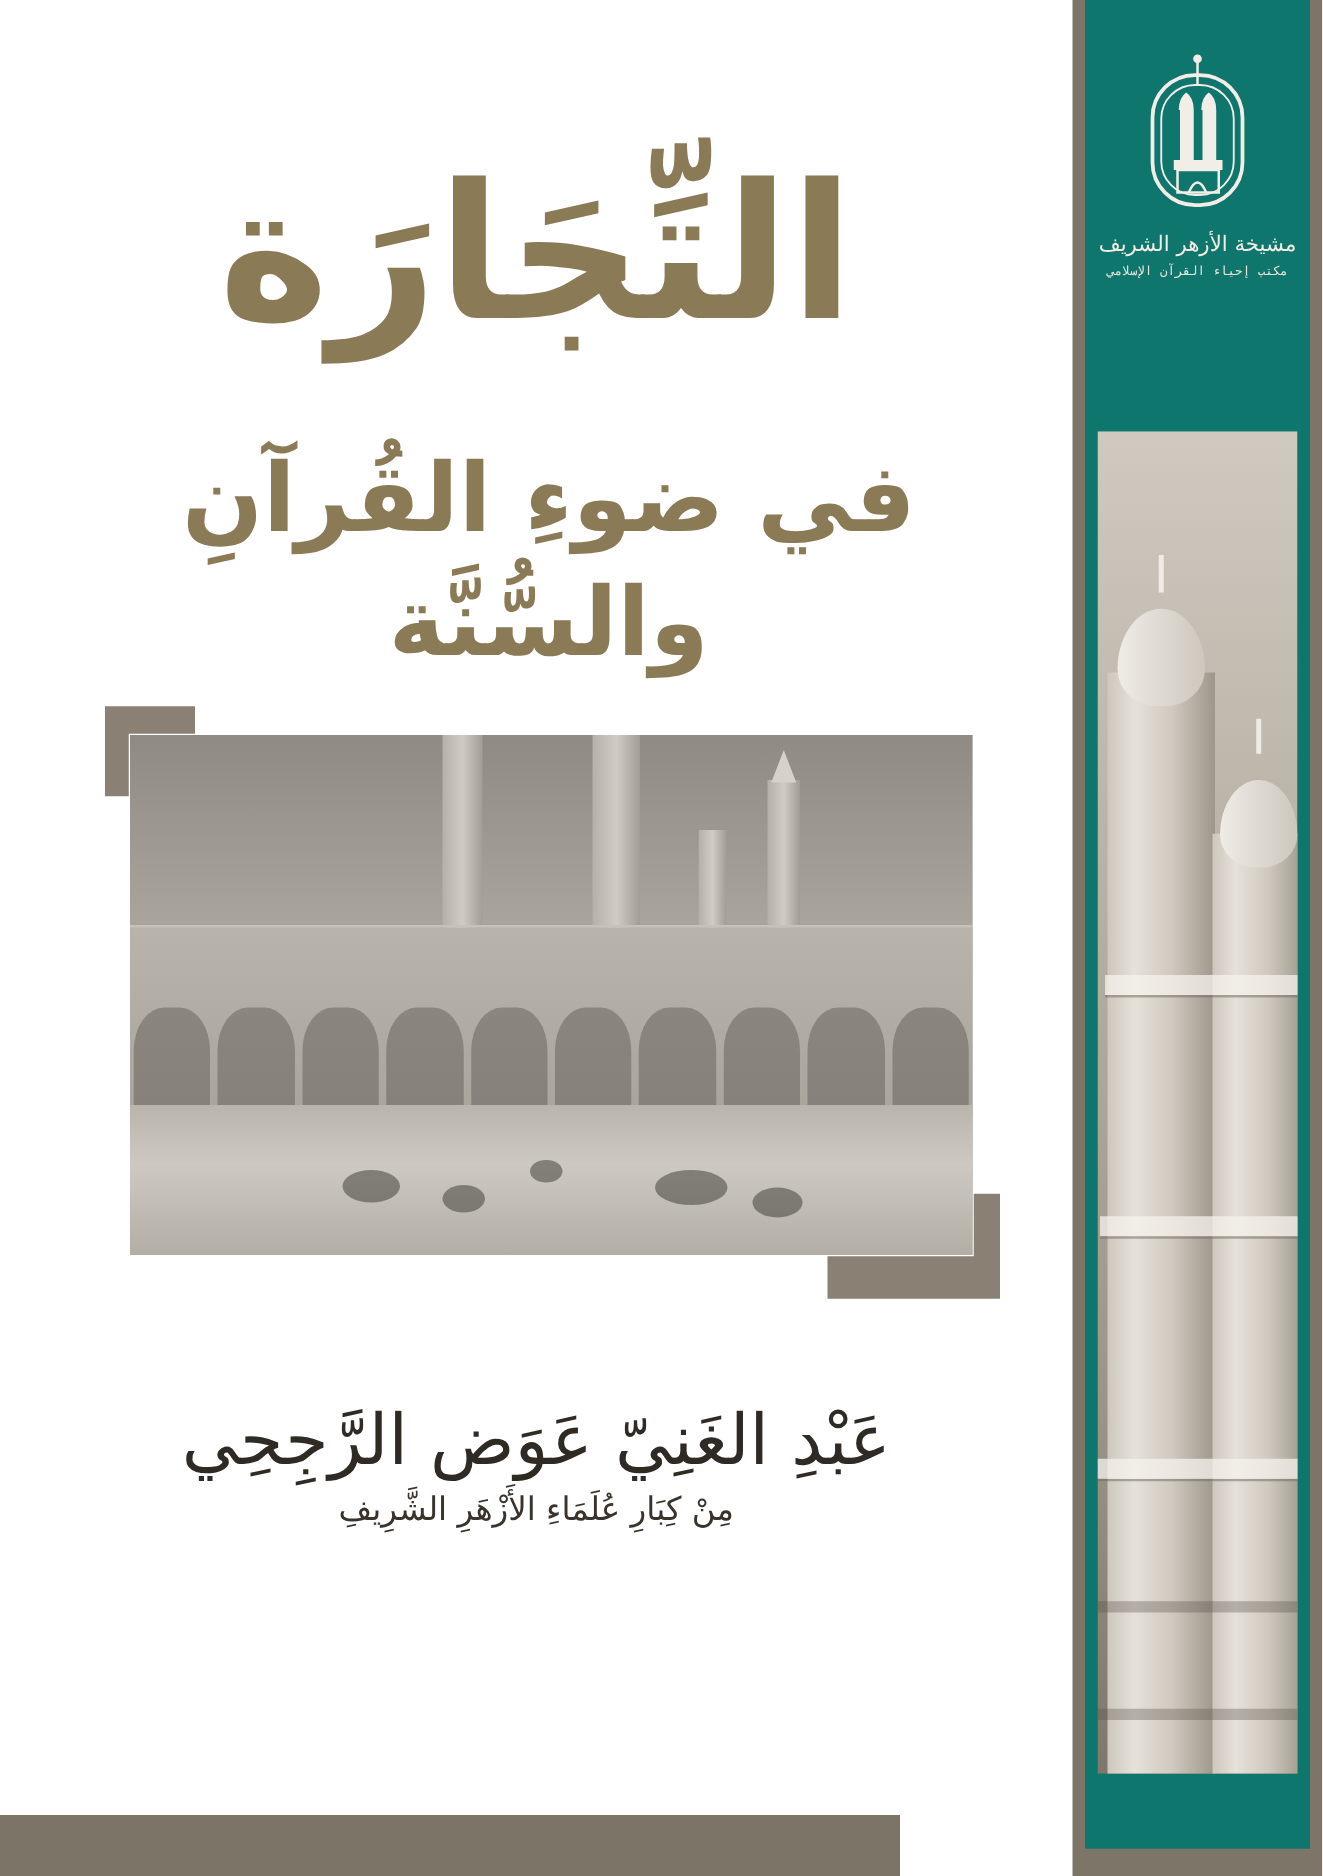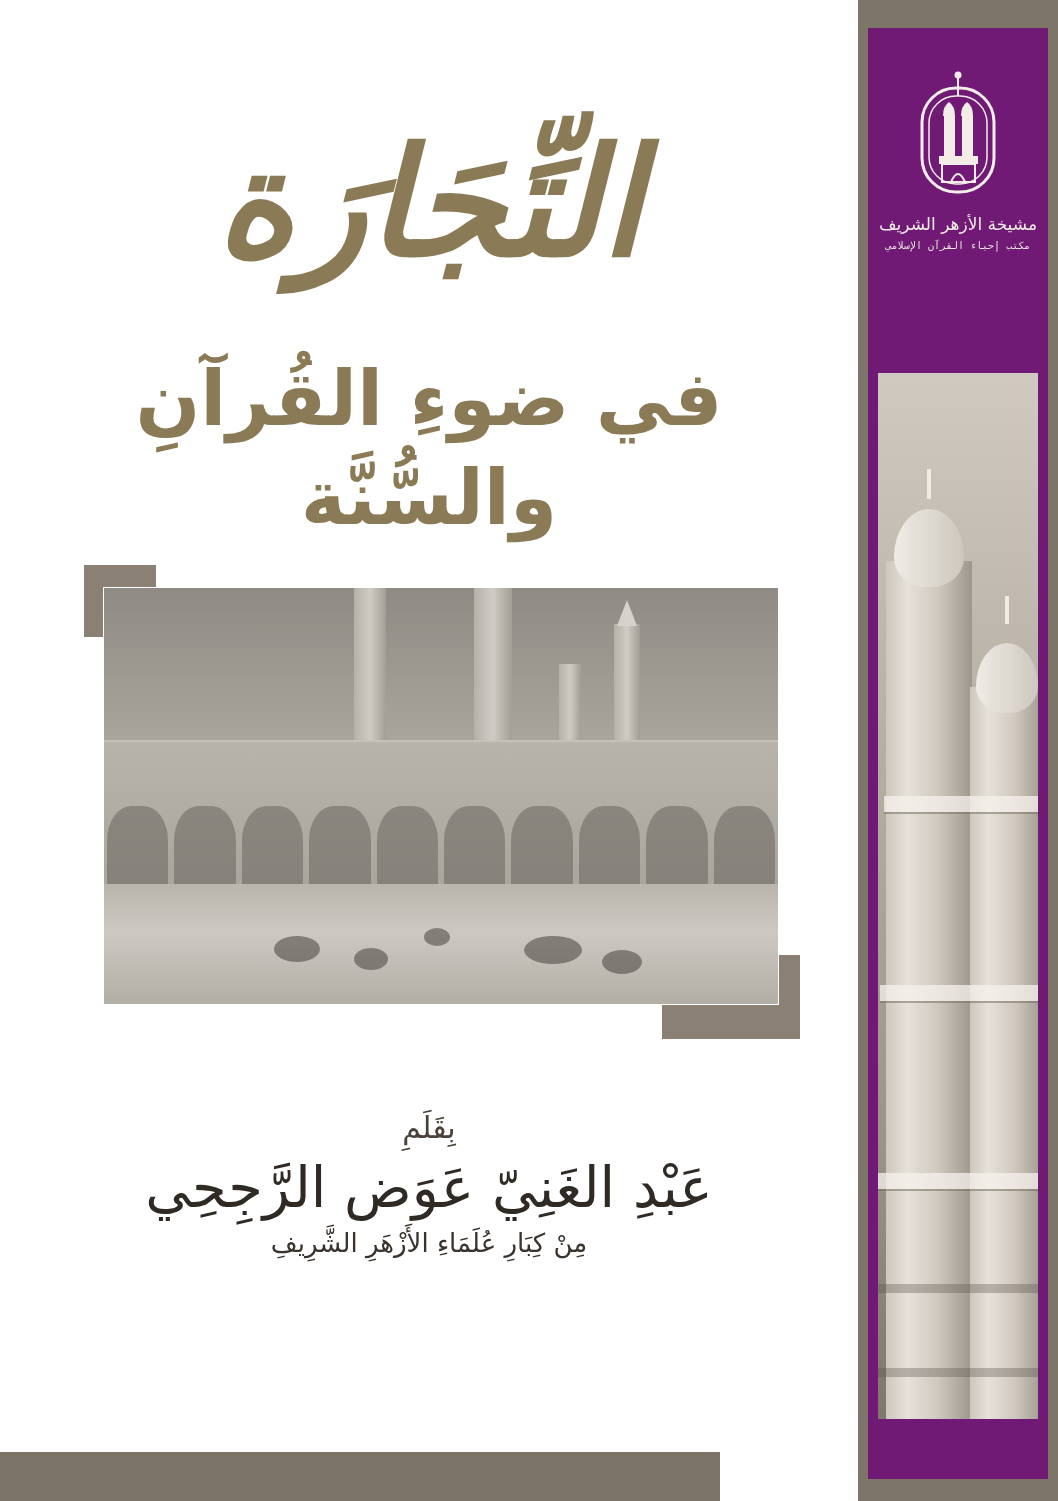--- a/index.html
+++ b/index.html
@@ -28,22 +28,21 @@
     height: 1501px;
     background: #7d7568;
     overflow: hidden;
   }
   .band-inner {
     position: absolute;
     top: 0;
     left: 10px;
     right: 10px;
     bottom: 22px;
-    background: #701a75;
-    margin-top: 28px;
+    background: #0f766e;
   }
 
   
   .band-logo-wrap {
     position: absolute;
     top: 42px;
     left: 0;
     right: 0;
     text-align: center;
     color: #f3efe8;
@@ -142,34 +141,34 @@
     top: 110px;
     left: 0;
     width: 858px;
     text-align: center;
     color: #8a7a55;
     font-size: 150px;
     line-height: 1.25;
     font-family: "DejaVu Sans", sans-serif;
     font-weight: bold;
     direction: rtl;
-    font-style: italic;
   }
   .title-sub {
     position: absolute;
     top: 350px;
     left: 0;
     width: 858px;
     text-align: center;
     color: #8a7a55;
     font-size: 76px;
     line-height: 1.3;
     font-family: "DejaVu Sans", sans-serif;
     font-weight: bold;
     direction: rtl;
+    padding-left: 10px;
   }
 
   
   .cover-photo {
     position: absolute;
     left: 104px;
     top: 588px;
     width: 674px;
     height: 416px;
     background: #9a958c;
@@ -303,21 +302,20 @@
     <div class="cp-ground"></div>
 
     <div class="cp-dot" style="left:170px; bottom:42px; width:46px; height:26px;"></div>
     <div class="cp-dot" style="left:250px; bottom:34px; width:34px; height:22px;"></div>
     <div class="cp-dot" style="left:420px; bottom:40px; width:58px; height:28px;"></div>
     <div class="cp-dot" style="left:498px; bottom:30px; width:40px; height:24px;"></div>
     <div class="cp-dot" style="left:320px; bottom:58px; width:26px; height:18px;"></div>
   </div>
 
   <div class="author-block">
-    <div class="byline">بِقَلَمِ</div>
     <div class="author-name">عَبْدِ الغَنِيّ عَوَض الرَّجِحِي</div>
     <div class="author-desc">مِنْ كِبَارِ عُلَمَاءِ الأَزْهَرِ الشَّرِيفِ</div>
   </div>
 
   <div class="right-band">
     <div class="band-inner">
 
       <div class="band-logo-wrap">
         <div class="crest">
           <svg viewBox="0 0 82 128" width="82" height="128" aria-hidden="true">

